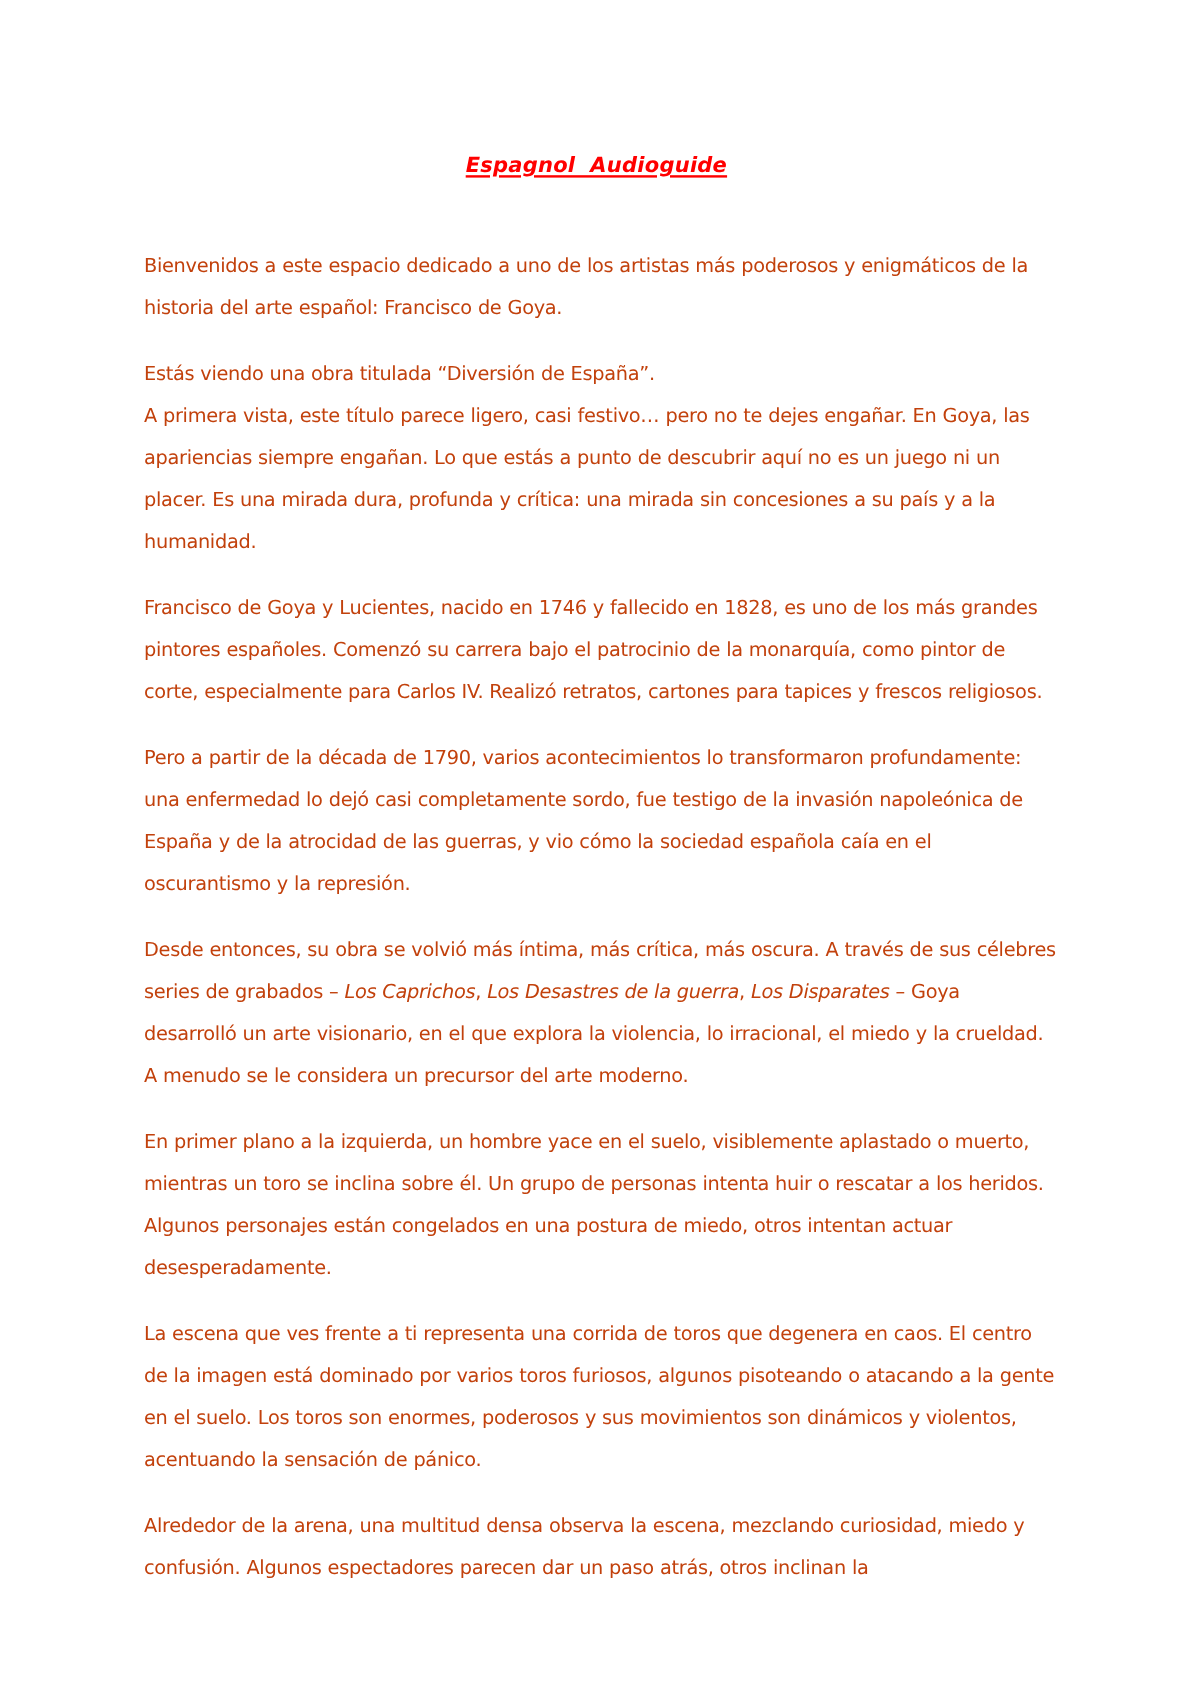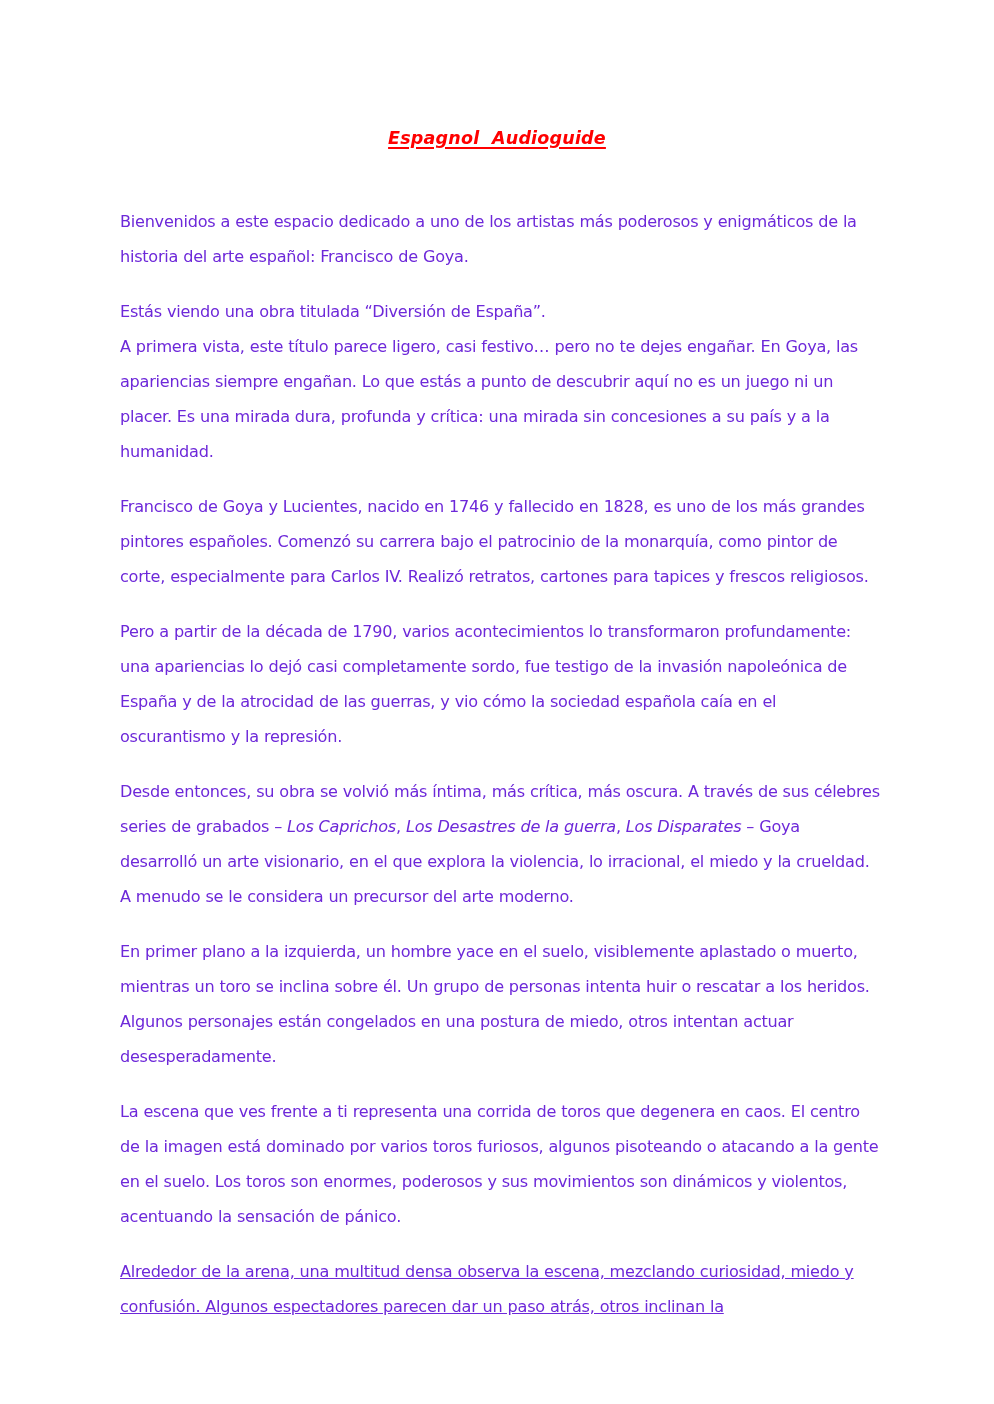--- a/index.html
+++ b/index.html
@@ -41,31 +41,30 @@
     white-space: pre;
   }
   .body-block {
     position: absolute;
     left: 120px;
     top: 204px;
     width: 760px;
   }
   p.para {
     margin: 0 0 20px 0;
-    color: #6d28d9;
+    color: #c2410c;
     font-family: "DejaVu Sans", sans-serif;
     font-size: 16.1px;
     line-height: 35px;
     letter-spacing: -0.25px;
     word-spacing: 0.2px;
     text-align: left;
   }
   p.para:last-child {
     margin-bottom: 0;
-    text-decoration: underline;
   }
   p.para em {
   }
   .nowrap-break {
     display: block;
   }
 </style>
 </head>
 <body>
 
@@ -74,21 +73,21 @@
   <h1 class="doc-title"><span class="tt">Espagnol  Audioguide</span></h1>
 
   <div class="body-block">
 
     <p class="para"><span>Bienvenidos a este espacio dedicado a uno de los artistas más poderosos y enigmáticos de la historia del arte español: Francisco de Goya.</span></p>
 
     <p class="para"><span class="nowrap-break">Estás viendo una obra titulada “Diversión de España”.</span><span>A primera vista, este título parece ligero, casi festivo… pero no te dejes engañar. En Goya, las apariencias siempre engañan. Lo que estás a punto de descubrir aquí no es un juego ni un placer. Es una mirada dura, profunda y crítica: una mirada sin concesiones a su país y a la humanidad.</span></p>
 
     <p class="para"><span>Francisco de Goya y Lucientes, nacido en 1746 y fallecido en 1828, es uno de los más grandes pintores españoles. Comenzó su carrera bajo el patrocinio de la monarquía, como pintor de corte, especialmente para Carlos IV. Realizó retratos, cartones para tapices y frescos religiosos.</span></p>
 
-    <p class="para"><span>Pero a partir de la década de 1790, varios acontecimientos lo transformaron profundamente: una apariencias lo dejó casi completamente sordo, fue testigo de la invasión napoleónica de España y de la atrocidad de las guerras, y vio cómo la sociedad española caía en el oscurantismo y la represión.</span></p>
+    <p class="para"><span>Pero a partir de la década de 1790, varios acontecimientos lo transformaron profundamente: una enfermedad lo dejó casi completamente sordo, fue testigo de la invasión napoleónica de España y de la atrocidad de las guerras, y vio cómo la sociedad española caía en el oscurantismo y la represión.</span></p>
 
     <p class="para"><span>Desde entonces, su obra se volvió más íntima, más crítica, más oscura. A través de sus célebres series de grabados – </span><em>Los Caprichos</em><span>, </span><em>Los Desastres de la guerra</em><span>, </span><em>Los Disparates</em><span> – Goya desarrolló un arte visionario, en el que explora la violencia, lo irracional, el miedo y la crueldad. A menudo se le considera un precursor del arte moderno.</span></p>
 
     <p class="para"><span>En primer plano a la izquierda, un hombre yace en el suelo, visiblemente aplastado o muerto, mientras un toro se inclina sobre él. Un grupo de personas intenta huir o rescatar a los heridos. Algunos personajes están congelados en una postura de miedo, otros intentan actuar desesperadamente.</span></p>
 
     <p class="para"><span>La escena que ves frente a ti representa una corrida de toros que degenera en caos. El centro de la imagen está dominado por varios toros furiosos, algunos pisoteando o atacando a la gente en el suelo. Los toros son enormes, poderosos y sus movimientos son dinámicos y violentos, acentuando la sensación de pánico.</span></p>
 
     <p class="para"><span>Alrededor de la arena, una multitud densa observa la escena, mezclando curiosidad, miedo y confusión. Algunos espectadores parecen dar un paso atrás, otros inclinan la</span></p>
 
   </div>

